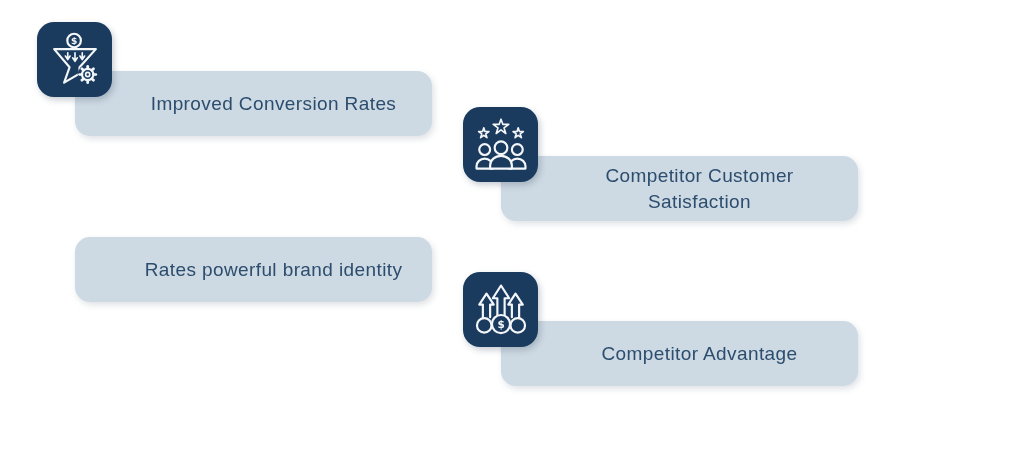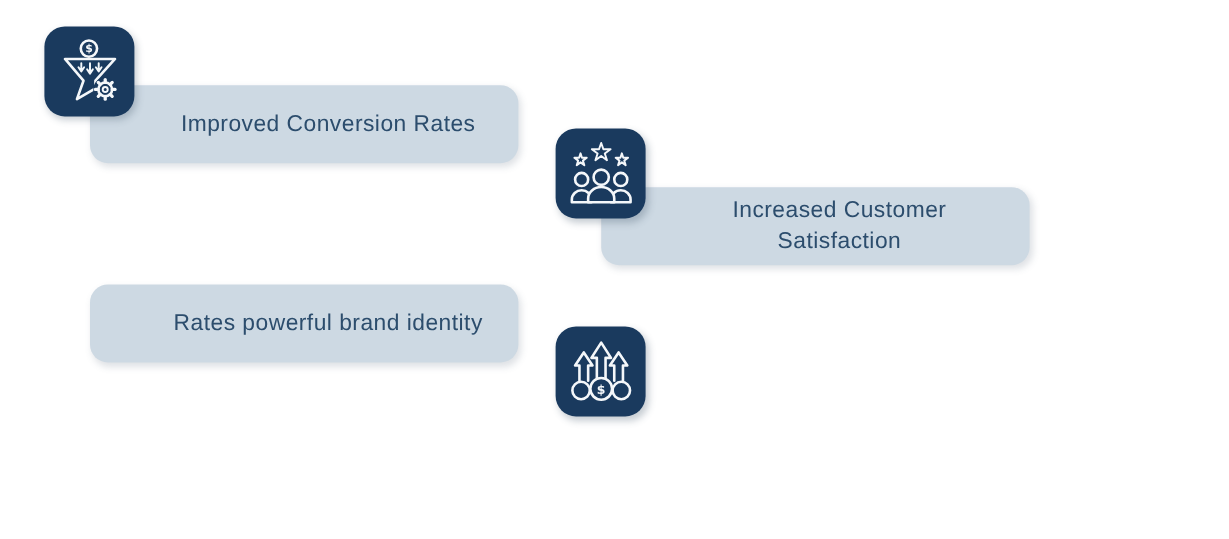--- a/index.html
+++ b/index.html
@@ -63,21 +63,21 @@
           <line x1="46" y1="41.5" x2="46" y2="39"></line>
           <line x1="50.6" y1="43.4" x2="52.4" y2="41.6"></line>
         </g>
         <circle class="ic thin" cx="46" cy="48" r="2.3"></circle>
       </svg>
     </div>
   </div>
 
   <div class="item" style="left:463px;top:107px">
     <div class="pill">
-      <span class="label">Increased Customer
+      <span class="label">Competitor Customer
 Satisfaction</span>
     </div>
     <div class="iconbox">
       <svg viewBox="0 0 64 64">
         <path class="ic thin" d="M32 3.5 L34 9.2 L40.6 9.2 L35.3 13.1 L37.3 19.3 L32 15.4 L26.7 19.3 L28.7 13.1 L23.4 9.2 L30 9.2 Z"></path>
         <path class="ic thin" d="M13 13 L14.3 17.1 L18.7 17.1 L15.2 19.7 L16.5 23.9 L13 21.3 L9.5 23.9 L10.8 19.7 L7.3 17.1 L11.7 17.1 Z"></path>
         <path class="ic thin" d="M51 13 L52.3 17.1 L56.7 17.1 L53.2 19.7 L54.5 23.9 L51 21.3 L47.5 23.9 L48.8 19.7 L45.3 17.1 L49.7 17.1 Z"></path>
         <circle class="icf" cx="14" cy="37" r="6"></circle>
         <path class="icf" d="M5 58 V55.5 a9 8.5 0 0 1 18 0 V58 Z"></path>
         <circle class="icf" cx="50" cy="37" r="6"></circle>
@@ -88,20 +88,23 @@
     </div>
   </div>
 
   <div class="item" style="left:37px;top:188px">
     <div class="pill">
       <span class="label">Rates powerful brand identity</span>
     </div>
   </div>
 
   <div class="item" style="left:463px;top:272px">
+    <div class="pill">
+      <span class="label">Competitor Advantage</span>
+    </div>
     <div class="iconbox">
       <svg viewBox="0 0 64 64">
         <path class="ic" stroke-width="2.2" d="M12 40 V26 H8 L16 14 L24 26 H20 V40"></path>
         <path class="ic" stroke-width="2.2" d="M28 40 V19 H23 L32 5 L41 19 H36 V40"></path>
         <path class="ic" stroke-width="2.2" d="M44 40 V26 H40 L48 14 L56 26 H52 V40"></path>
         <circle class="icf" stroke-width="2.2" cx="13.5" cy="49" r="8"></circle>
         <circle class="icf" stroke-width="2.2" cx="50.5" cy="49" r="8"></circle>
         <circle class="icf" stroke-width="2.2" cx="32" cy="47.5" r="10"></circle>
         <text class="wtext" x="32" y="52" font-size="11.5" text-anchor="middle">$</text>
       </svg>

